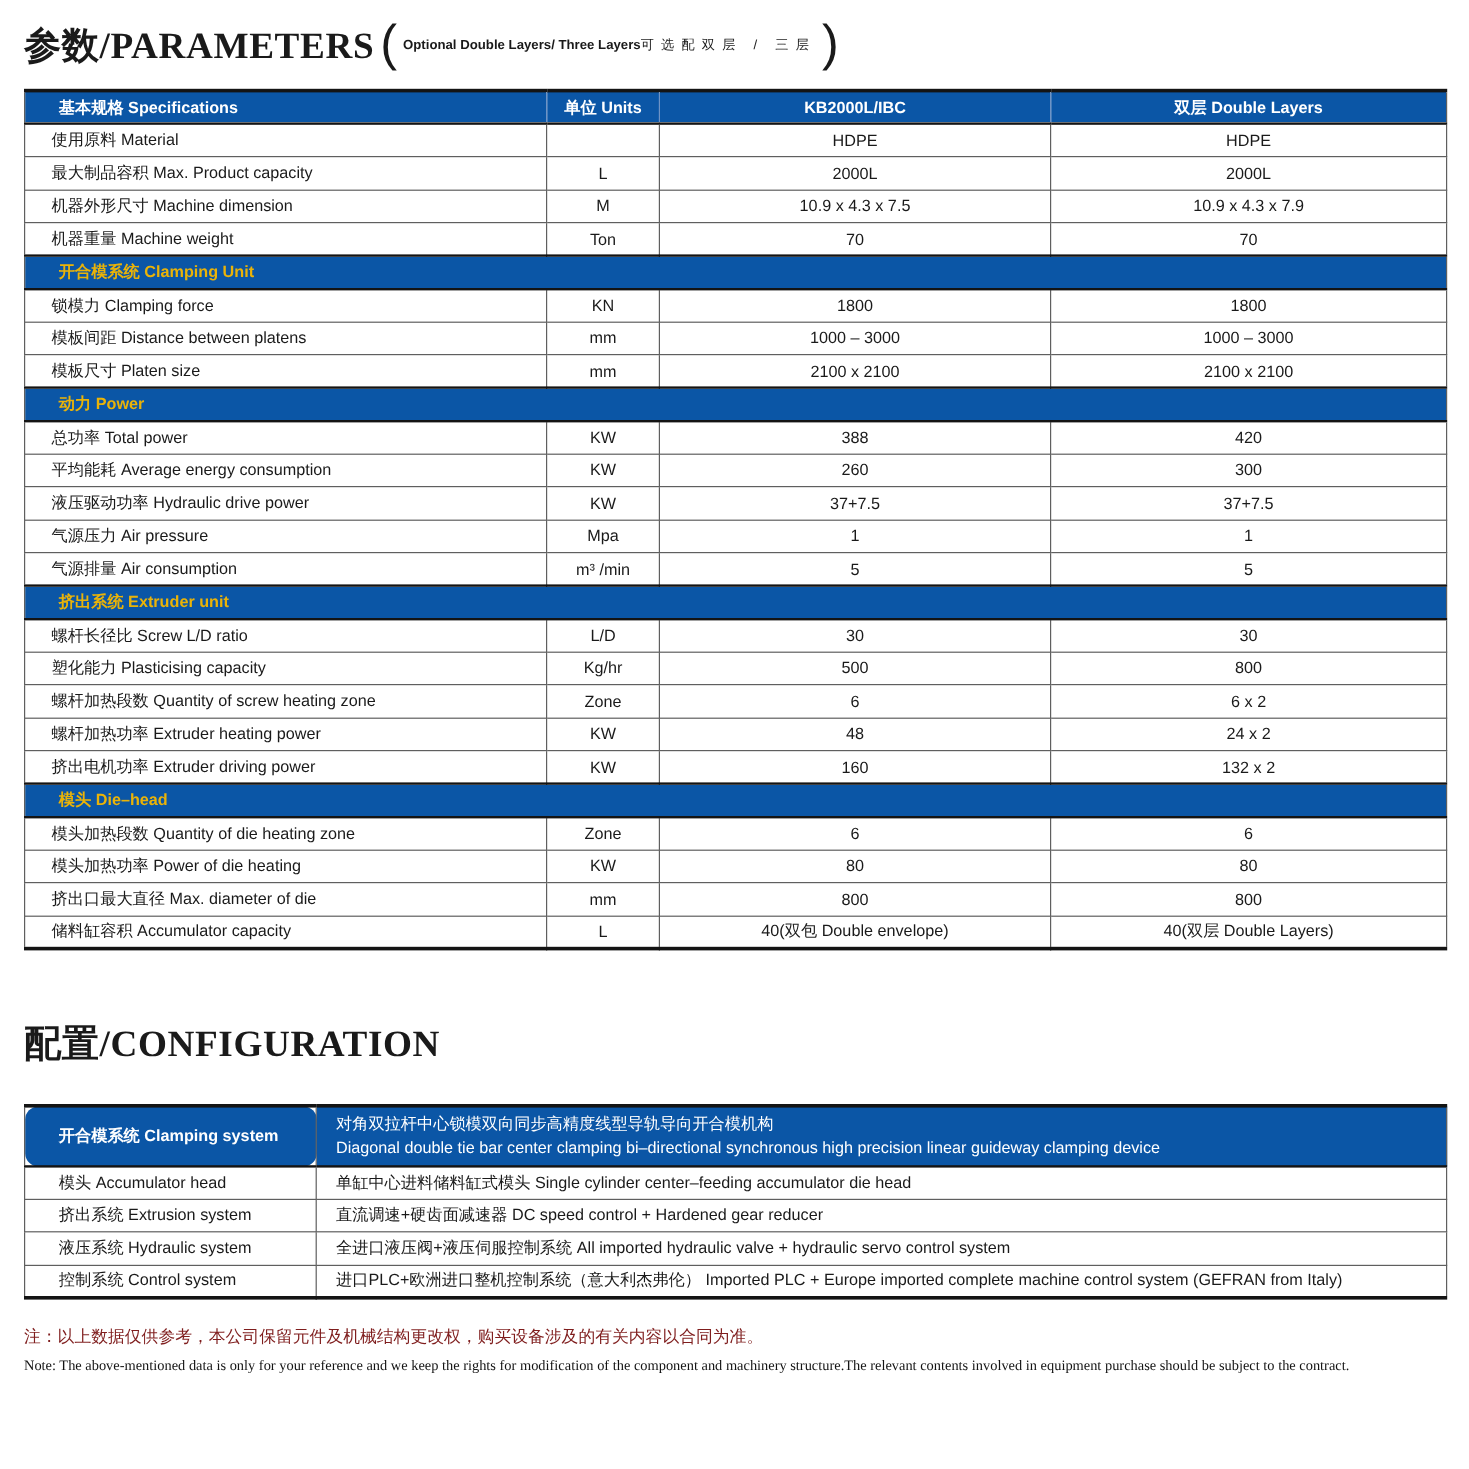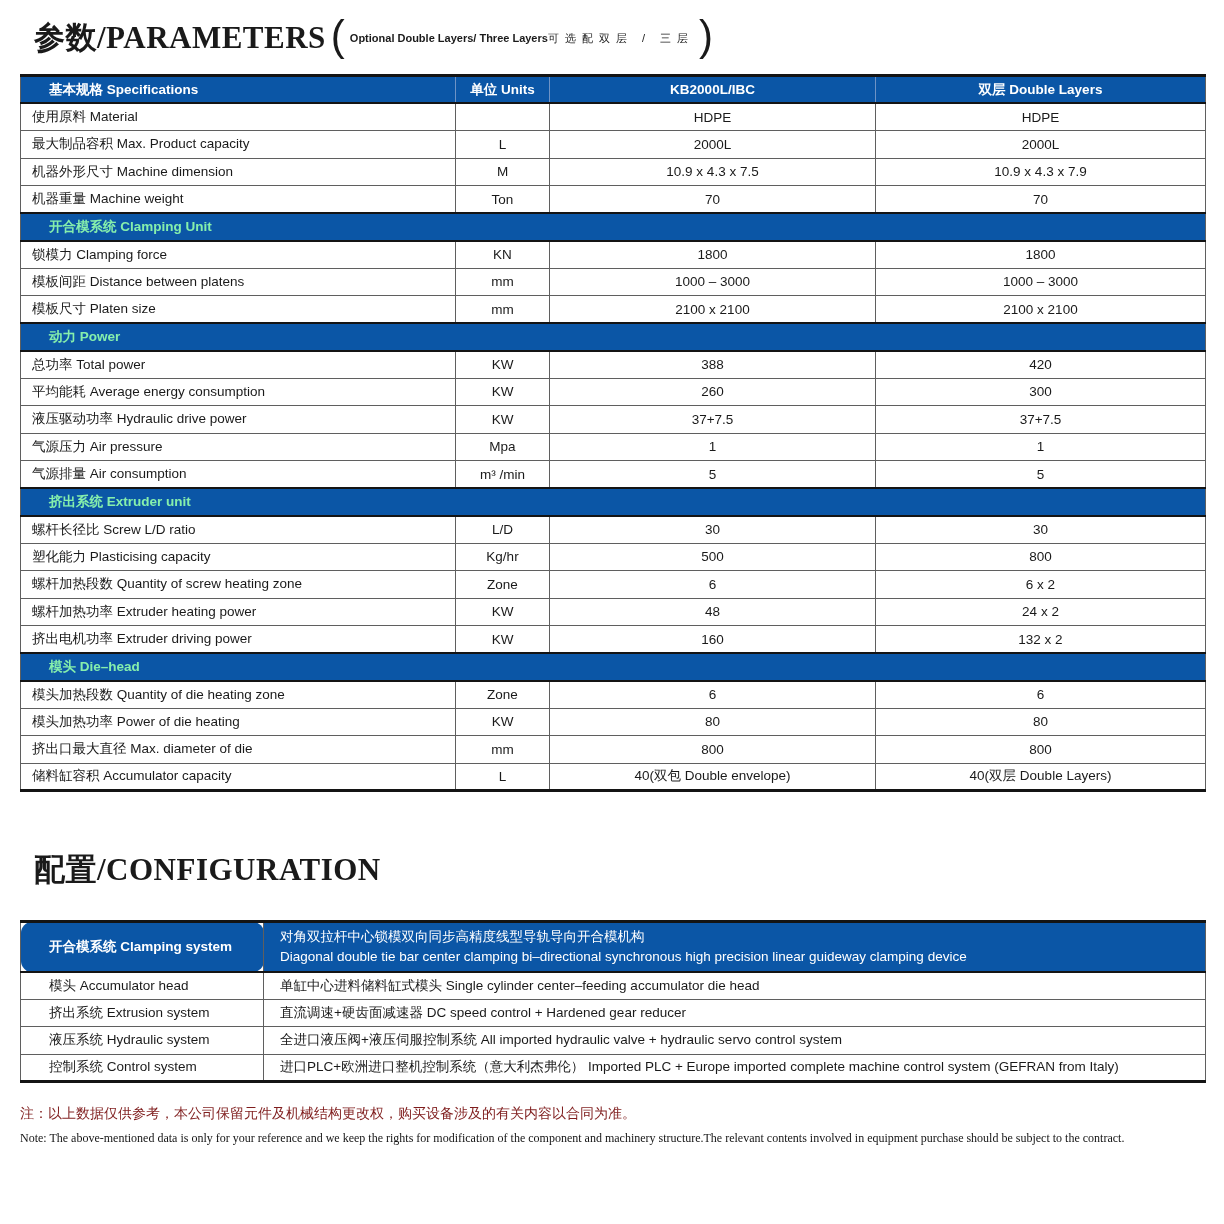--- a/index.html
+++ b/index.html
@@ -7,21 +7,21 @@
   body {
     width: 1224px; height: 1224px;
     background: #ffffff;
     color: #1a1a1a;
     font-family: "Liberation Sans", "DejaVu Sans", sans-serif;
     overflow: hidden;
   }
   .page { padding: 14px 19px 0 20px; }
 
   
-  .sec-title { display: flex; align-items: center; height: 48px; margin-left: 14px; }
+  .sec-title { display: flex; align-items: center; height: 48px; }
   .t-main {
     font-family: "Liberation Serif", "DejaVu Serif", serif;
     font-size: 31px; font-weight: 700; letter-spacing: 0.5px;
     white-space: nowrap;
   }
   .paren {
     font-family: "Liberation Sans", "DejaVu Sans", sans-serif;
     font-size: 42px; font-weight: 300; line-height: 42px;
     margin: 0 5px; transform: translateY(-2px);
   }
@@ -44,26 +44,26 @@
   }
   .params thead th {
     background: #0b56a6; color: #fff; font-weight: 700;
     border-top: 3px solid #141414;
     border-bottom: 2.5px solid #141414;
     border-left: 1.6px solid #6e93c5; border-right: 1.6px solid #6e93c5;
   }
   .params thead th:first-child { text-align: left; padding-left: 28px; border-left: 1.6px solid #5f5f5f; }
   .params thead th:last-child { border-right: 1.6px solid #5f5f5f; }
   tr.section-row td {
-    background: #0b56a6; color: #86efac; font-weight: 700;
+    background: #0b56a6; color: #eab308; font-weight: 700;
     text-align: left; padding-left: 28px;
     border-top: 2.5px solid #141414;
     border-bottom: 2.5px solid #141414;
   }
-  td.label-cell { text-align: left; padding-left: 11px; }
+  td.label-cell { text-align: left; padding-left: 22px; }
   td.center { text-align: center; }
 
   
   .config {
     width: 1185px; margin-top: 26px;
     border: 1.6px solid #5f5f5f;
     border-top: 3px solid #141414;
     border-bottom: 3px solid #141414;
   }
   .config td {

